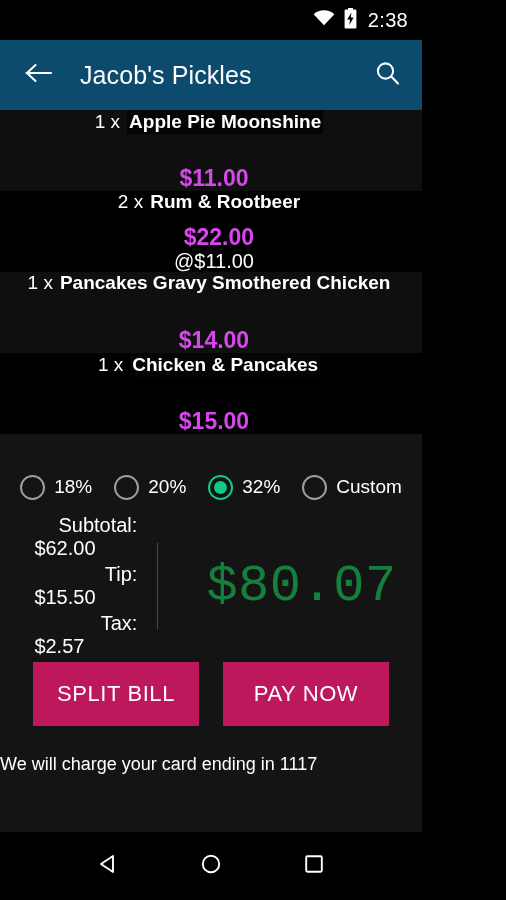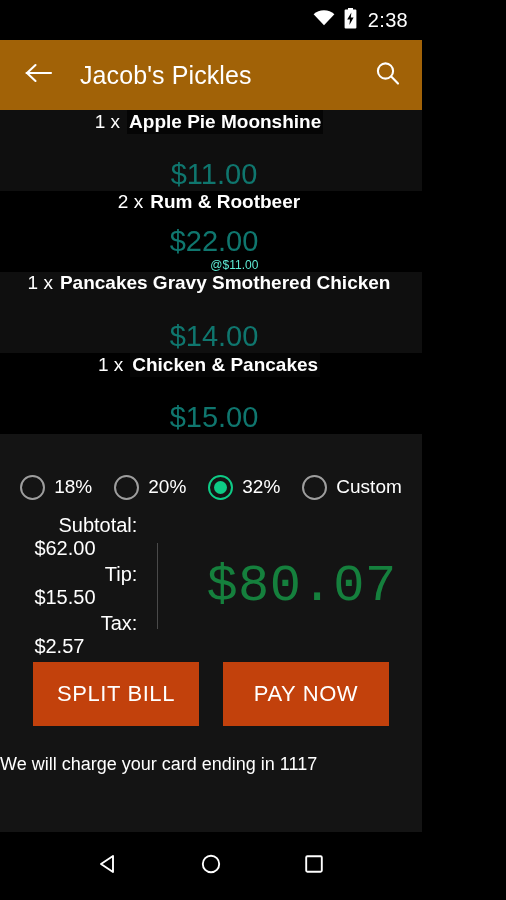--- a/index.html
+++ b/index.html
@@ -43,21 +43,21 @@
     font-size: 20px;
     font-weight: 500;
     letter-spacing: 0.3px;
     line-height: 1;
     margin-left: 2px;
   }
 
   
   .app-bar {
     height: 70px;
-    background: #a16207;
+    background: #0c4a6e;
     display: flex;
     align-items: center;
     padding: 0 18px 0 22px;
     flex: 0 0 auto;
     justify-content: center;
   }
   .back-btn {
     width: 34px;
     height: 34px;
     display: flex;
@@ -123,29 +123,29 @@
   .item-name.hl { background: #050505; padding: 1px 2px; }
 
   .item-right {
     display: flex;
     flex-direction: column;
     align-items: flex-end;
     flex: 0 0 auto;
     margin-left: 10px;
   }
   .item-price {
-    color: #0f766e;
-    font-size: 29px;
-    font-weight: 400;
+    color: #d946ef;
+    font-size: 23px;
+    font-weight: 700;
     line-height: 1.15;
     white-space: nowrap;
   }
   .item-unit {
-    color: #5eead4;
-    font-size: 12px;
+    color: #ffffff;
+    font-size: 20px;
     font-weight: 400;
     line-height: 1.1;
     white-space: nowrap;
   }
 
   
   .bottom-panel {
     flex: 1 1 auto;
     background: #141414;
     display: flex;
@@ -251,21 +251,21 @@
   .actions-row {
     display: flex;
     gap: 24px;
     padding: 0 33px;
     margin-top: 26px;
     flex: 0 0 auto;
   }
   .action-btn {
     flex: 1 1 0;
     height: 64px;
-    background: #c2410c;
+    background: #be185d;
     border: none;
     color: #ffffff;
     font-family: "Liberation Sans", sans-serif;
     font-size: 22px;
     font-weight: 400;
     letter-spacing: 0.6px;
     cursor: pointer;
     display: flex;
     align-items: center;
     justify-content: center;

